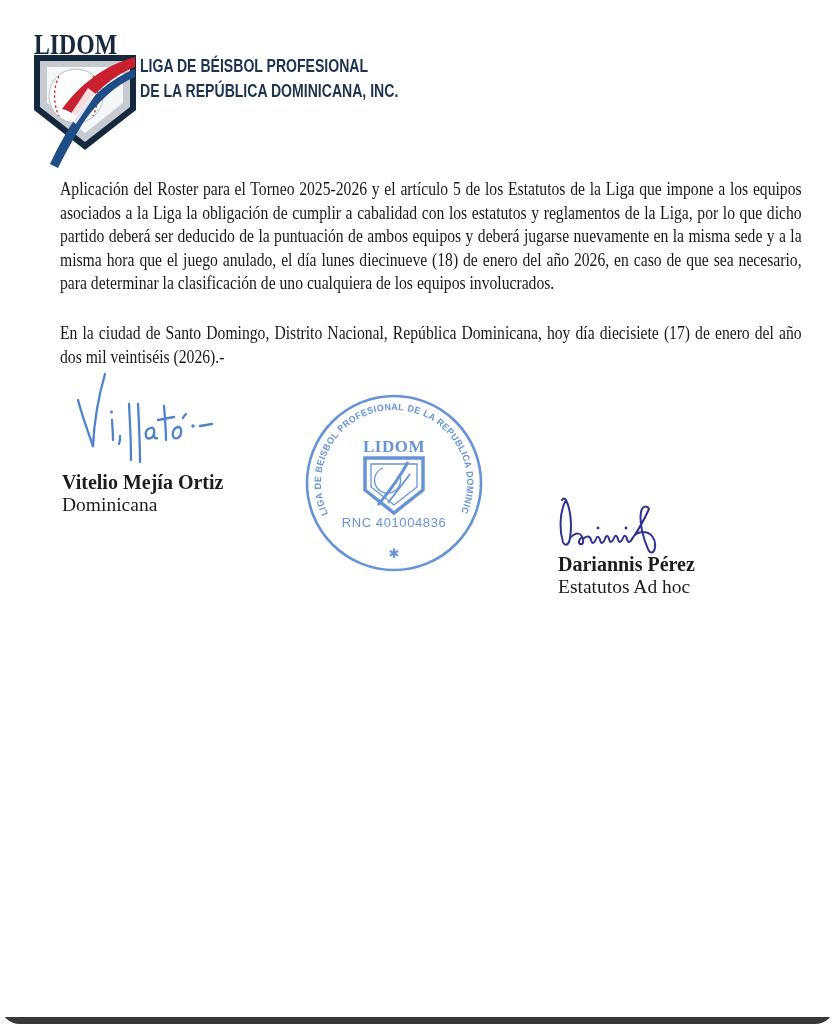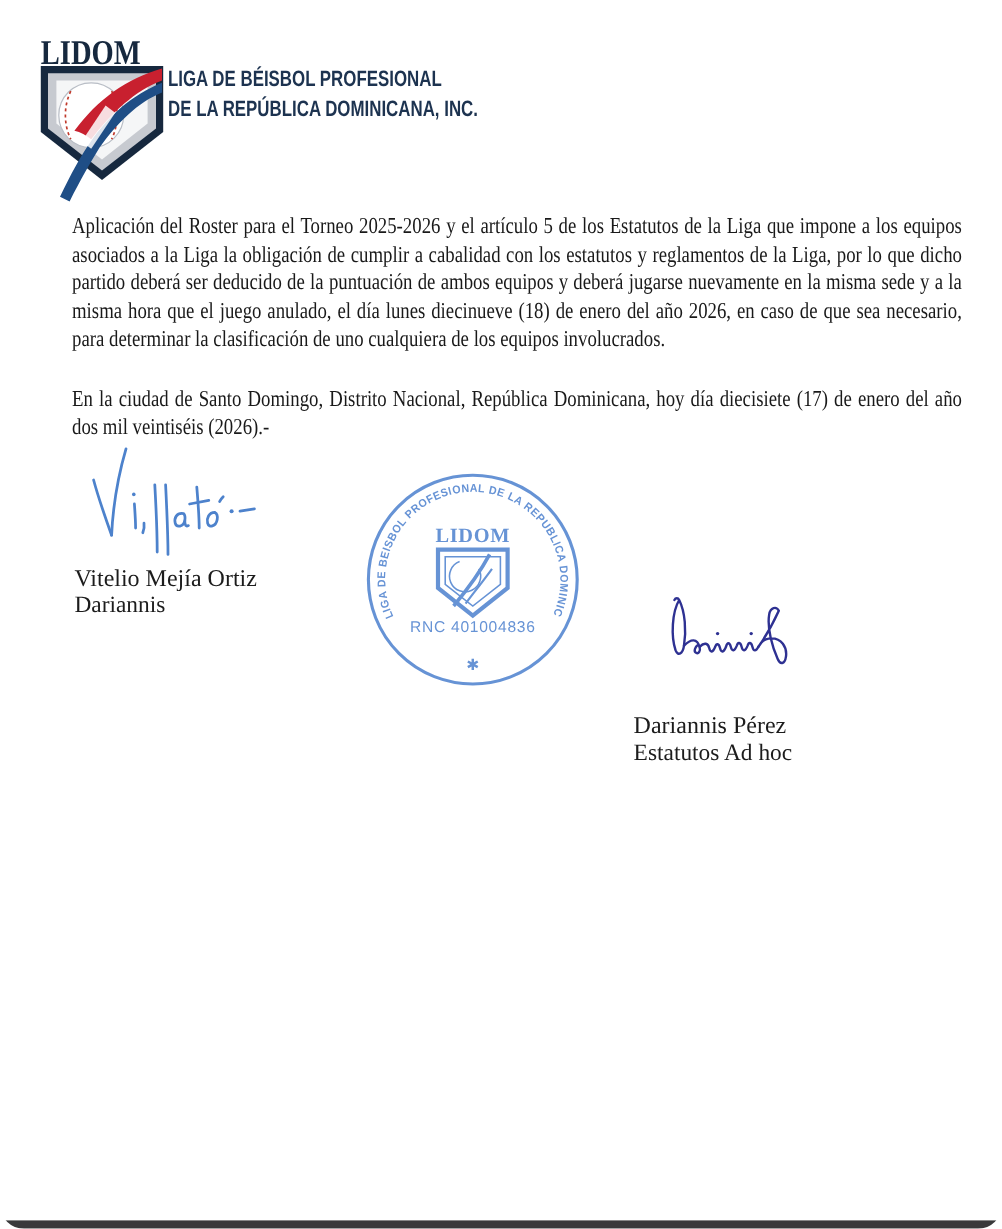--- a/index.html
+++ b/index.html
@@ -40,22 +40,22 @@
     text-align:justify;
   }
   .para1{top:177px;}
   .para2{top:321px;}
   
   .sig-svg{position:absolute;}
   .president-sig{left:60px;top:370px;}
   .secretary-sig{left:552px;top:496px;}
   .sig-block{position:absolute;color:#1c1c1c;}
   .president-block{left:62px;top:471px;}
-  .secretary-block{left:528px;top:553px;margin-top:41px;}
-  .sig-name{font-weight:normal;font-size:20px;line-height:23px;}
+  .secretary-block{left:558px;top:553px;}
+  .sig-name{font-weight:bold;font-size:20px;line-height:23px;}
   .sig-title{font-size:19.5px;line-height:22px;}
   
   .seal-svg{position:absolute;left:303px;top:392px;opacity:0.92;}
   
   .bottom-bar{
     position:absolute;left:0;bottom:0;
     width:835px;height:7px;background:#39393b;
   }
 </style>
 </head>
@@ -108,21 +108,21 @@
       <path d="M 119,57 C 114,57 112,62 113,66 C 114,70 120,69 121,63 C 121.5,60 121,58 119,57"></path>
       <path d="M 123,48 C 124,46 125,45 126,44"></path>
       <path d="M 140,56 L 152,54"></path>
     </g>
     <circle cx="51.5" cy="42" r="1.5" fill="#4d82cc"></circle>
     <circle cx="133" cy="56" r="1.7" fill="#4d82cc"></circle>
   </svg>
 
   <div class="sig-block president-block">
     <div class="sig-name">Vitelio Mejía Ortiz</div>
-    <div class="sig-title">Dariannis</div>
+    <div class="sig-title">Dominicana</div>
   </div>
 
   <svg class="seal-svg" width="182" height="182" viewBox="0 0 182 182">
     <defs>
       <path id="ringPath" d="M 24.9 121.9 A 73 73 0 1 1 157.1 121.9" fill="none"></path>
     </defs>
     <circle cx="91" cy="91" r="87" fill="none" stroke="#5a8ad2" stroke-width="2.6"></circle>
     <text font-family="Liberation Sans, sans-serif" font-size="9.4" font-weight="bold" letter-spacing="0.5" fill="#5a8ad2">
       <textPath href="#ringPath" startOffset="0" textLength="312" lengthAdjust="spacingAndGlyphs">LIGA DE BEISBOL PROFESIONAL DE LA REPUBLICA DOMINICANA</textPath>
     </text>

